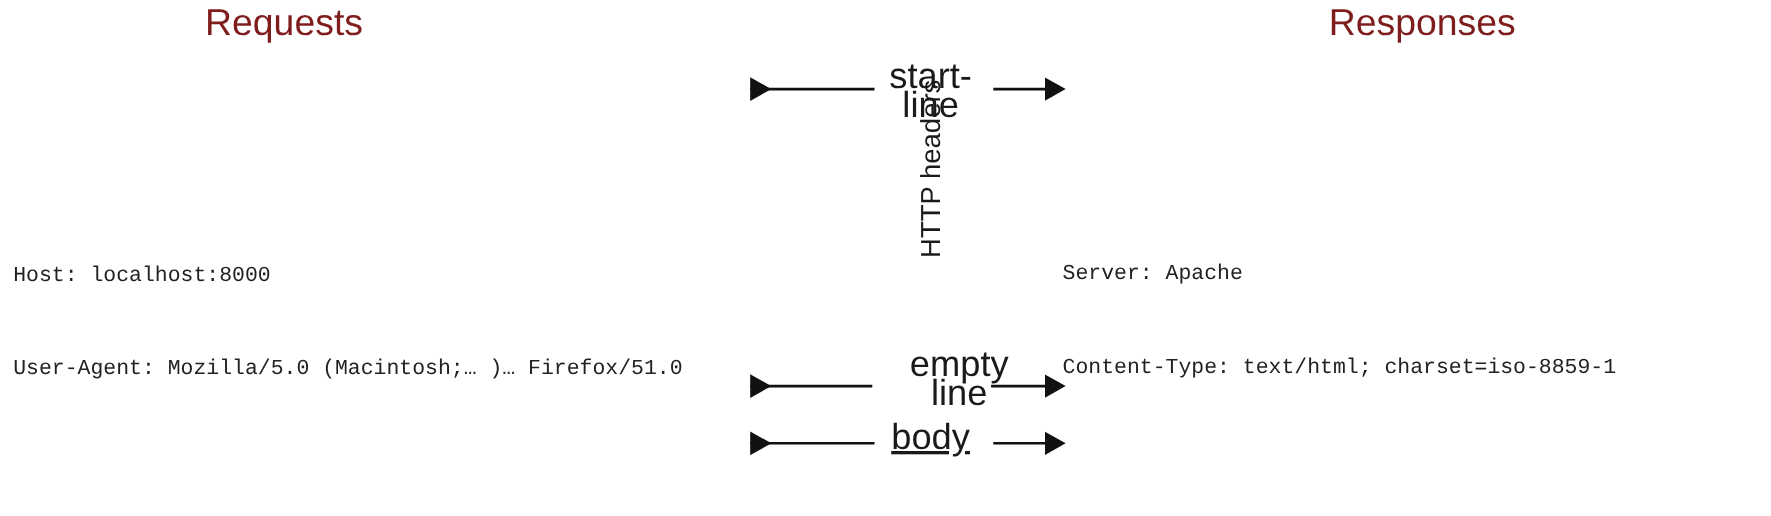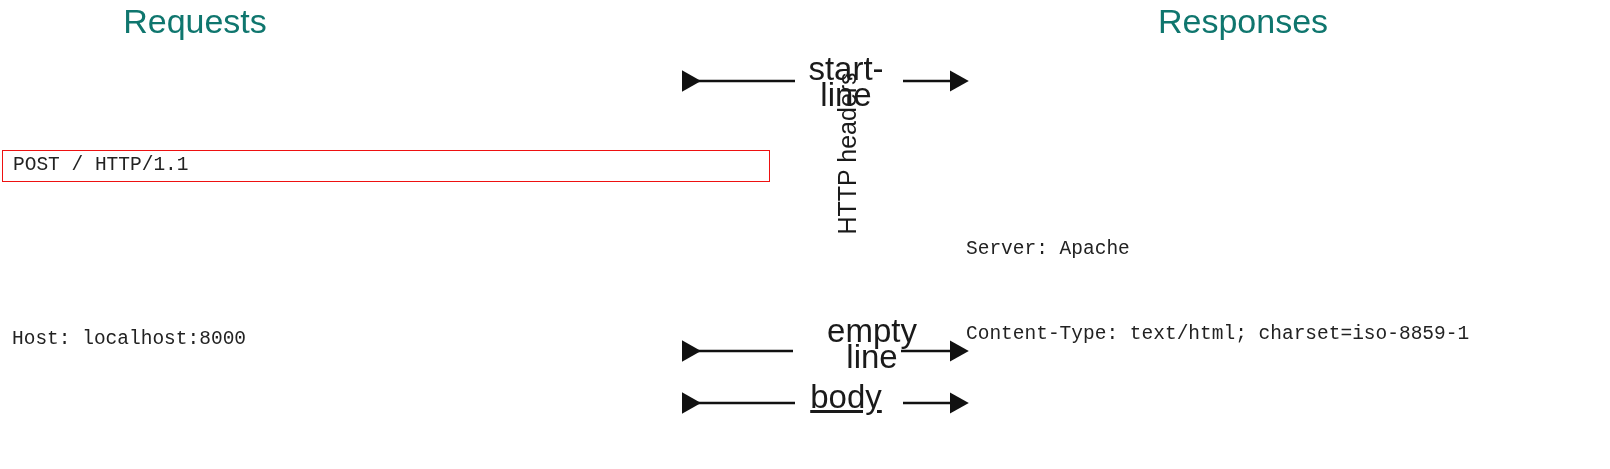--- a/index.html
+++ b/index.html
@@ -16,24 +16,24 @@
     font-family: "Liberation Sans", sans-serif;
     color: #111111;
   }
 
   
   .col-title {
     position: absolute;
     font-family: "Liberation Sans", sans-serif;
     font-size: 34px;
     font-weight: 400;
-    color: #0f766e;
+    color: #7f1d1d;
     letter-spacing: 0px;
     white-space: nowrap;
-    text-align: center;
+    text-align: right;
   }
   #title-requests  { left: 60px;   top: 2px;  width: 270px; }
   #title-responses { left: 1108px; top: 2px;  width: 270px; }
 
   
   .panel {
     position: absolute;
     font-family: "Liberation Mono", monospace;
     font-size: 19.5px;
     line-height: 28.6px;
@@ -106,26 +106,24 @@
 </style>
 </head>
 <body>
 
 <div class="col-title" id="title-requests">Requests</div>
 
 <div class="col-title" id="title-responses">Responses</div>
 
 <div class="panel" id="panel-request">
 
-  <div class="startline-box">
-    <span>POST / HTTP/1.1</span>
-  </div>
 
   <div class="headers">
     <span class="hdr-line">Host: localhost:8000</span>
+    <span class="hdr-line">User-Agent: Mozilla/5.0 (Macintosh;… )… Firefox/51.0</span>
     
     
     
     
     
     
     
   </div>
 
   

